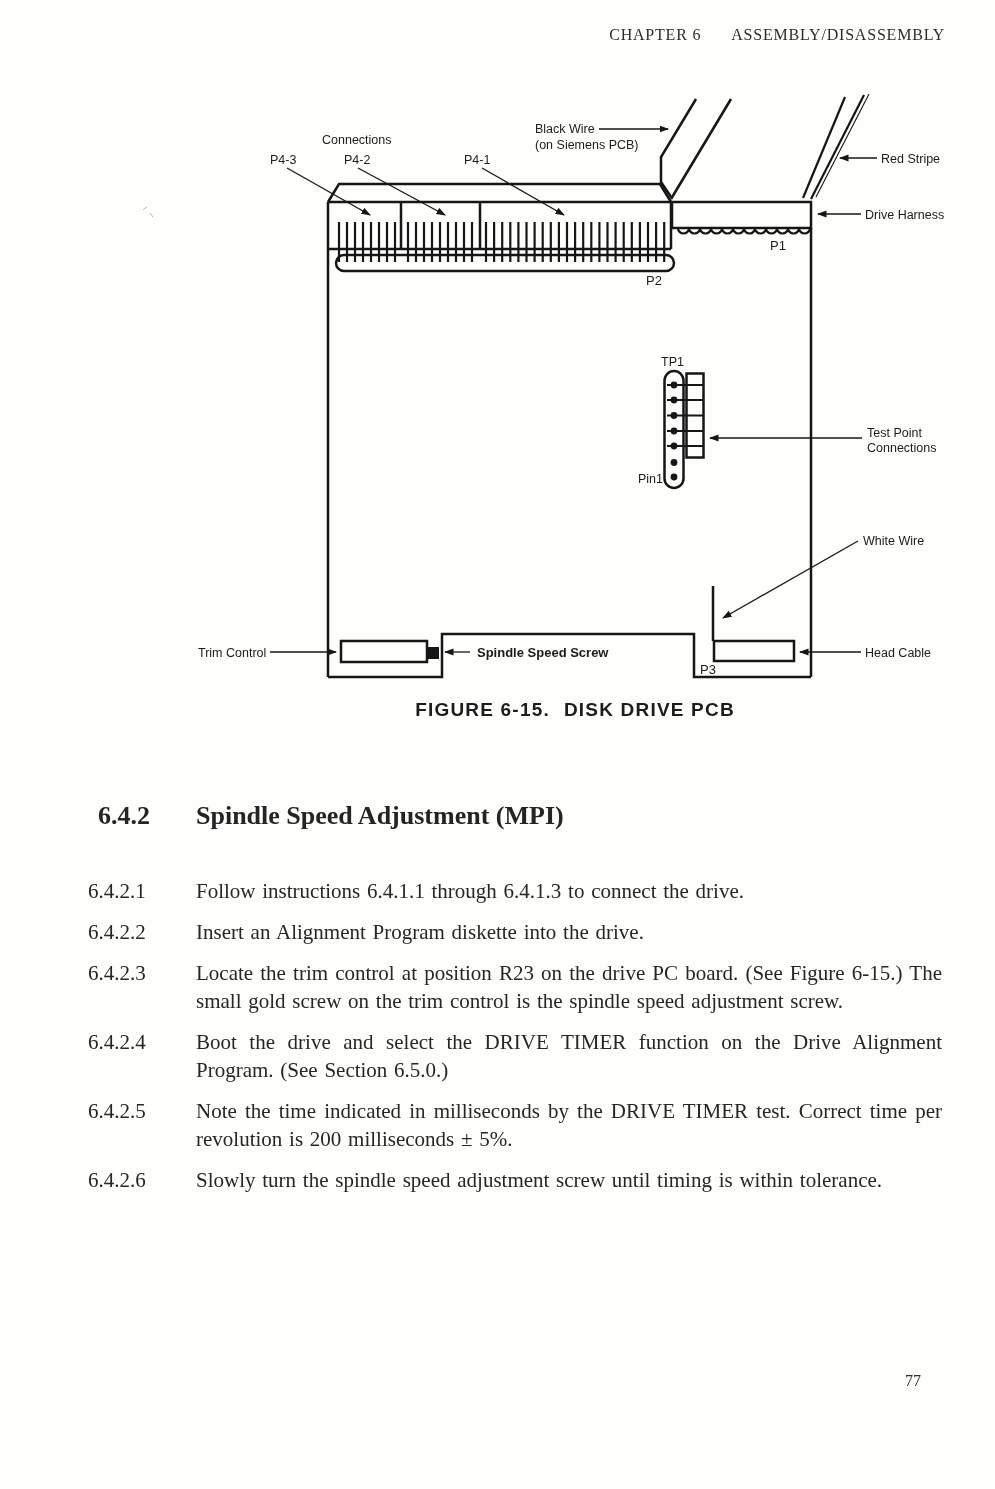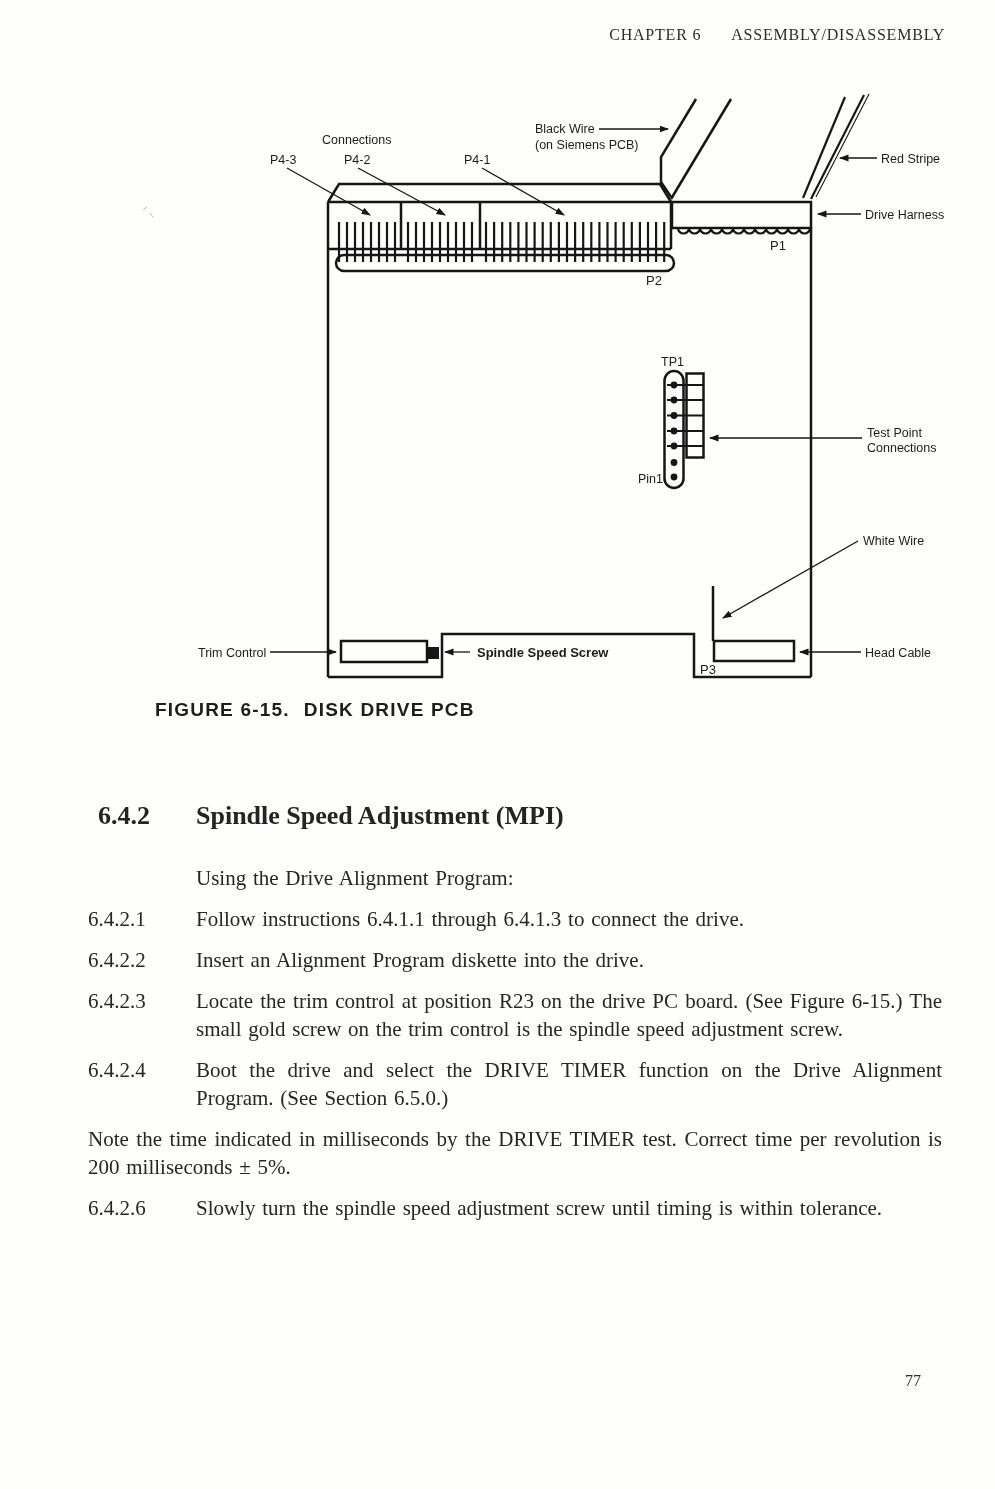--- a/index.html
+++ b/index.html
@@ -30,21 +30,21 @@
     font-family:"Liberation Sans", sans-serif;
     font-size:12.5px;fill:#1c1c1c;stroke:none;
   }
   svg.fig text.b{font-weight:bold;font-size:13px;}
   svg.fig text.conn{font-size:13px;}
   svg.fig .dot{fill:#161616;stroke:none;}
   svg.fig .sq{fill:#161616;stroke:none;}
   svg.fig .artifact{stroke:#b9b6ae;stroke-width:1px;}
 
   .figure-caption{
-    top:699px;left:155px;width:840px;text-align:left;
+    top:699px;left:155px;width:840px;text-align:center;
     font-family:"Liberation Sans", sans-serif;
     font-size:19px;font-weight:bold;letter-spacing:1.2px;color:#1d1d1d;
     white-space:nowrap;
   }
   .figure-caption .capnum{margin-right:14px;}
 
   
   .section-heading{top:801px;left:0;width:995px;font-weight:bold;font-size:26px;color:#242424;}
   .section-heading .sec-num{position:absolute;left:98px;top:0;}
   .section-heading .sec-title{position:absolute;left:196px;top:0;}
@@ -235,39 +235,39 @@
 </div>
 
 <div class="abs section-heading">
   <span class="sec-num">6.4.2</span>
   <span class="sec-title">Spindle Speed Adjustment (MPI)</span>
 </div>
 
 <div class="abs instructions">
   <div class="row">
     <div class="num"></div>
-    <div class="txt">Using the Drive Alignment Program:</div>
   </div>
   <div class="row">
     <div class="num">6.4.2.1</div>
     <div class="txt">Follow instructions 6.4.1.1 through 6.4.1.3 to connect the drive.</div>
   </div>
   <div class="row">
     <div class="num">6.4.2.2</div>
     <div class="txt">Insert an Alignment Program diskette into the drive.</div>
   </div>
   <div class="row">
     <div class="num">6.4.2.3</div>
     <div class="txt">Locate the trim control at position R23 on the drive PC board. (See Figure 6-15.) The small gold screw on the trim control is the spindle speed adjustment screw.</div>
   </div>
   <div class="row">
     <div class="num">6.4.2.4</div>
     <div class="txt">Boot the drive and select the DRIVE TIMER function on the Drive Alignment Program. (See Section 6.5.0.)</div>
   </div>
   <div class="row">
+    <div class="num">6.4.2.5</div>
     <div class="txt">Note the time indicated in milliseconds by the DRIVE TIMER test. Correct time per revolution is 200 milliseconds ± 5%.</div>
   </div>
   <div class="row">
     <div class="num">6.4.2.6</div>
     <div class="txt">Slowly turn the spindle speed adjustment screw until timing is within tolerance.</div>
   </div>
 </div>
 
 <div class="abs page-number">77</div>
 

